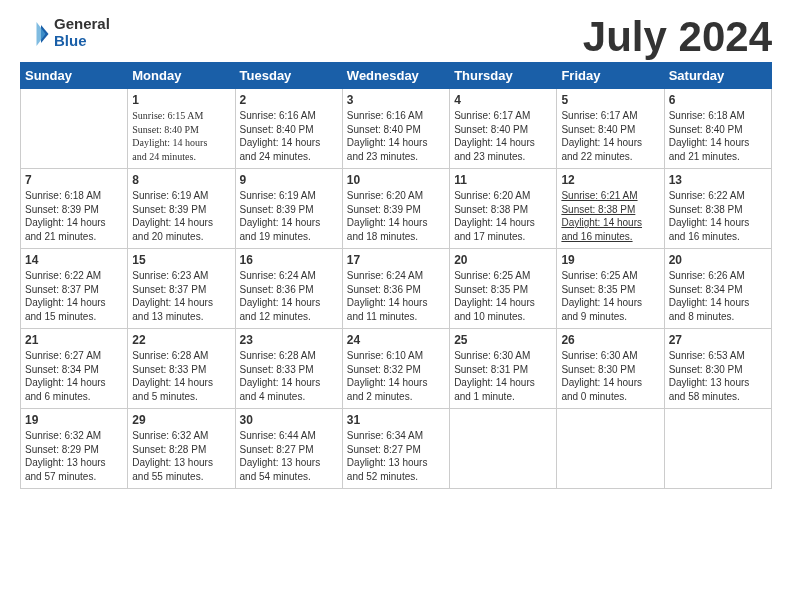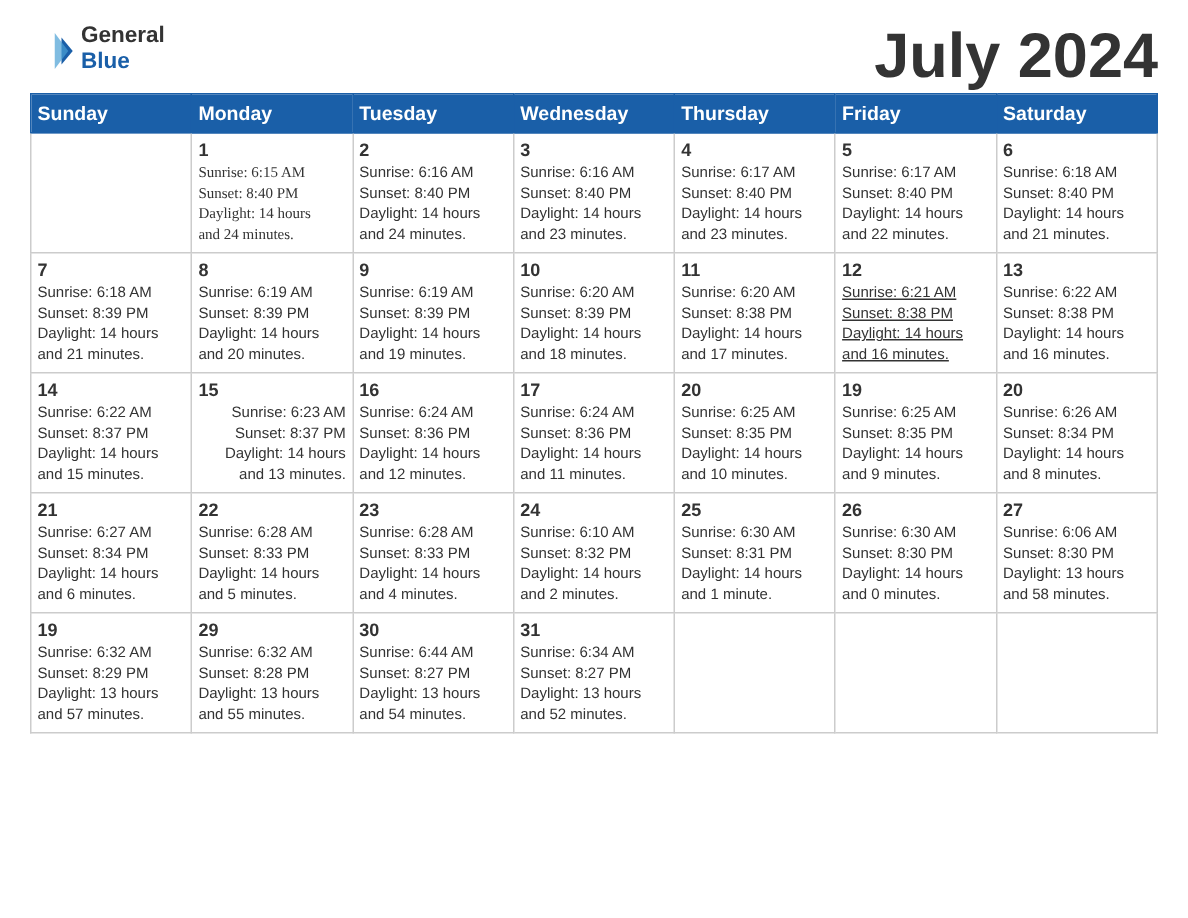--- a/index.html
+++ b/index.html
@@ -223,21 +223,21 @@
       <tr>
         <td>
           <span class="day-number">14</span>
           <div class="day-info" style="white-space: pre-line;">Sunrise: 6:22 AM
 Sunset: 8:37 PM
 Daylight: 14 hours
 and 15 minutes.</div>
         </td>
         <td>
           <span class="day-number">15</span>
-          <div class="day-info" style="white-space: pre-line; text-align: right;">Sunrise: 6:23 AM
+          <div class="day-info" style="white-space: pre-line;">Sunrise: 6:23 AM
 Sunset: 8:37 PM
 Daylight: 14 hours
 and 13 minutes.</div>
         </td>
         <td>
           <span class="day-number">16</span>
           <div class="day-info" style="white-space: pre-line;">Sunrise: 6:24 AM
 Sunset: 8:36 PM
 Daylight: 14 hours
 and 12 minutes.</div>
@@ -309,21 +309,21 @@
         </td>
         <td>
           <span class="day-number">26</span>
           <div class="day-info" style="white-space: pre-line;">Sunrise: 6:30 AM
 Sunset: 8:30 PM
 Daylight: 14 hours
 and 0 minutes.</div>
         </td>
         <td>
           <span class="day-number">27</span>
-          <div class="day-info" style="white-space: pre-line;">Sunrise: 6:06 AM
+          <div class="day-info" style="white-space: pre-line;">Sunrise: 6:53 AM
 Sunset: 8:30 PM
 Daylight: 13 hours
 and 58 minutes.</div>
         </td>
       </tr>
       <tr>
         <td>
           <span class="day-number">19</span>
           <div class="day-info" style="white-space: pre-line;">Sunrise: 6:32 AM
 Sunset: 8:29 PM

